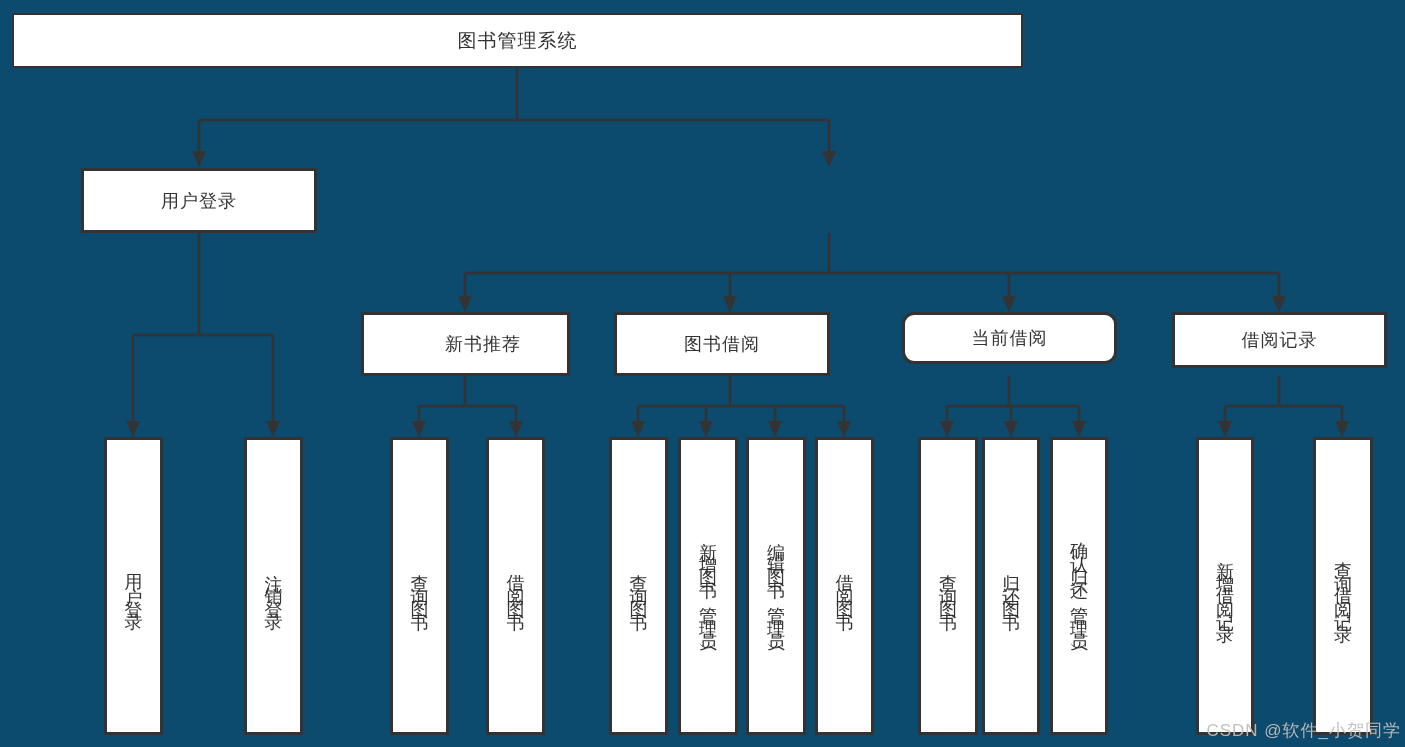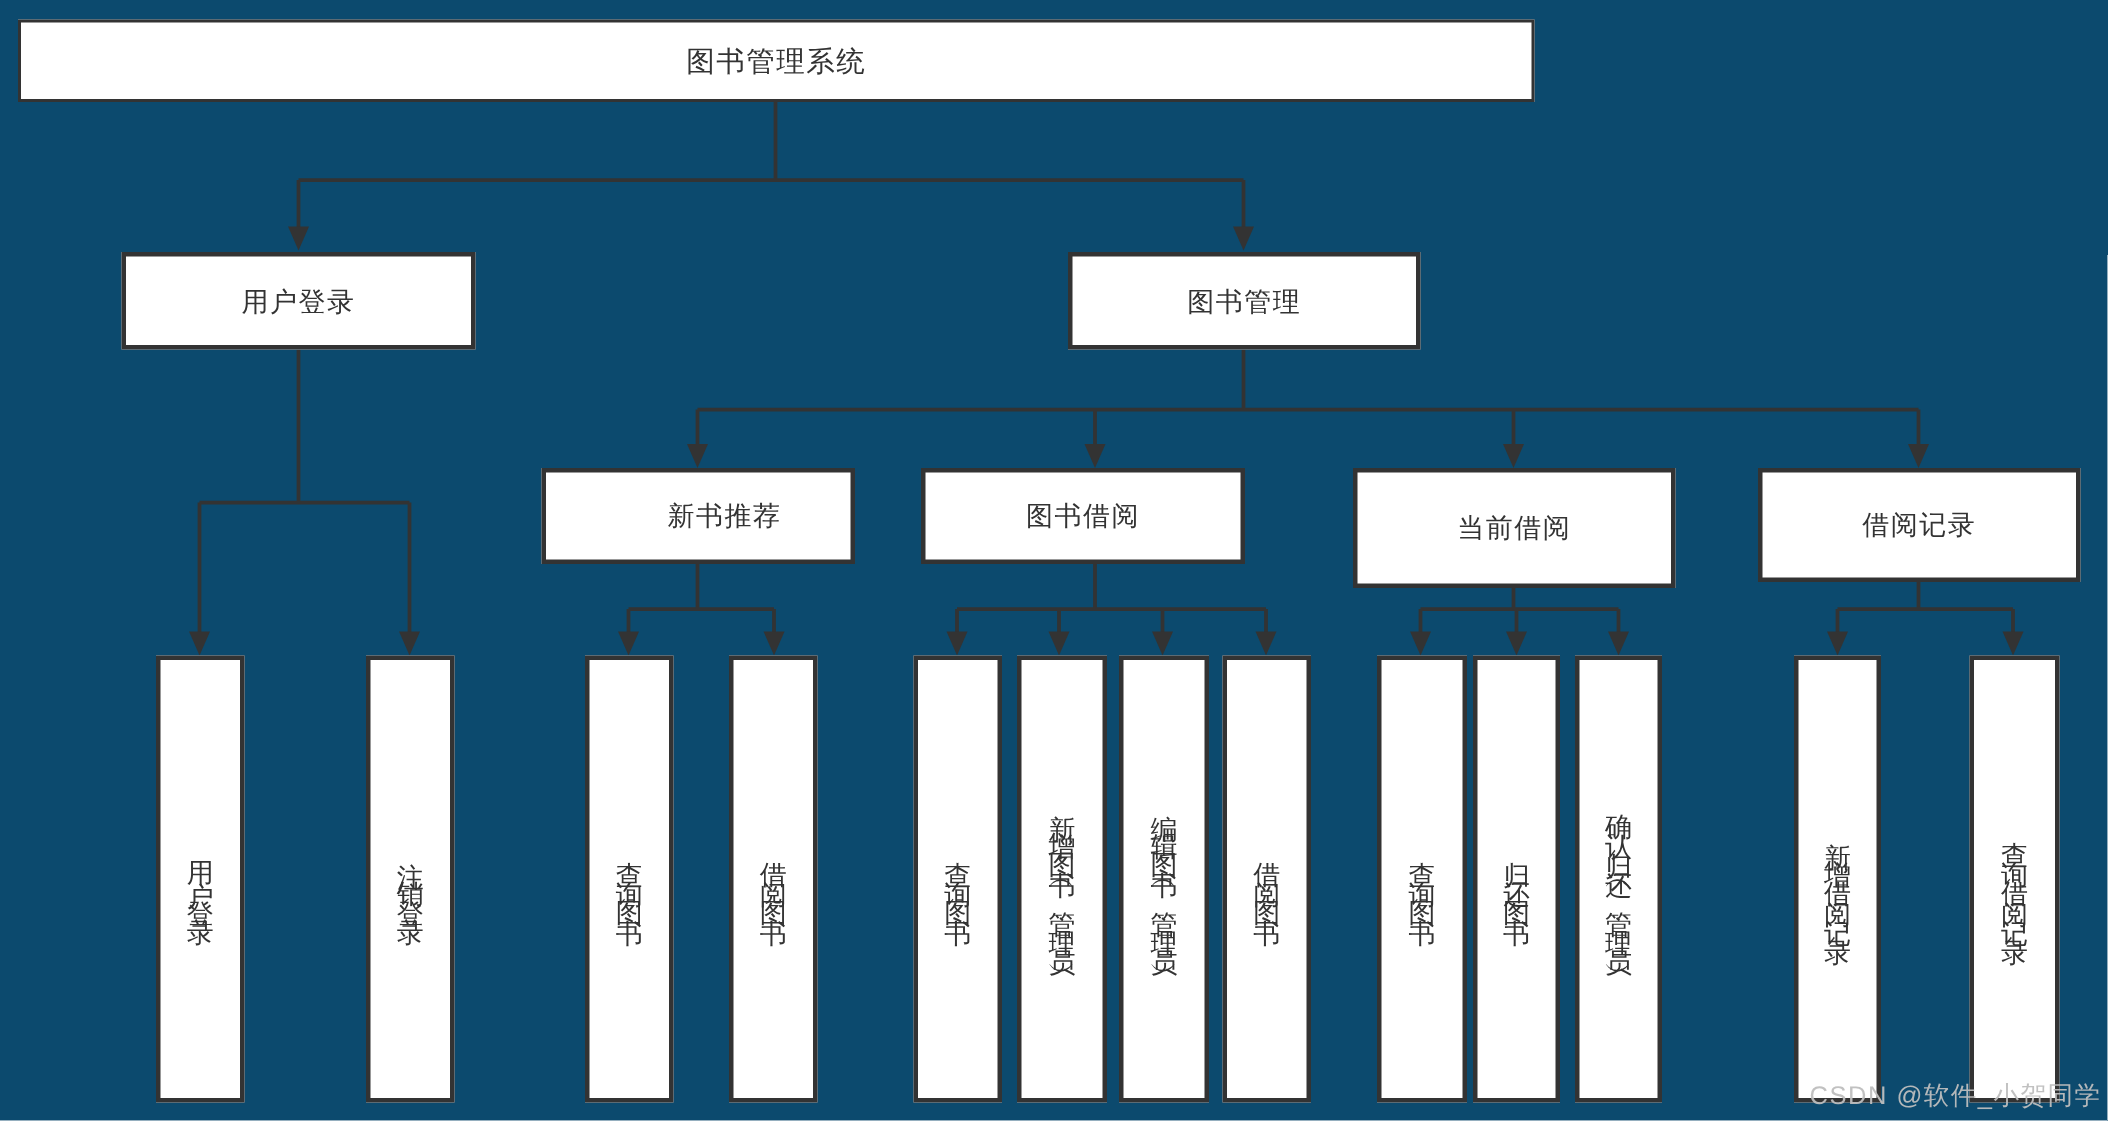--- a/index.html
+++ b/index.html
@@ -56,34 +56,31 @@
     </g>
   </svg>
 
   <div class="box root" style="left:12px;top:13px;width:1011px;height:55px;">
     <span class="hlabel">图书管理系统</span>
   </div>
 
   <div class="box" style="left:81px;top:168px;width:236px;height:65px;">
     <span class="hlabel">用户登录</span>
   </div>
-  <div class="box" style="left:712px;top:168px;width:235px;height:65px;">
-    <span class="hlabel">图书管理</span>
-  </div>
 
   <div class="box" style="left:361px;top:312px;width:209px;height:64px;padding-left:35px;">
     <span class="hlabel">新书推荐</span>
   </div>
   <div class="box" style="left:614px;top:312px;width:216px;height:64px;">
     <span class="hlabel">图书借阅</span>
   </div>
-  <div class="box" style="left:902px;top:312px;width:215px;height:80px;">
+  <div class="box" style="left:902px;top:312px;width:215px;height:52px;border-radius:12px;">
     <span class="hlabel">当前借阅</span>
   </div>
-  <div class="box" style="left:1172px;top:312px;width:215px;height:76px;">
+  <div class="box" style="left:1172px;top:312px;width:215px;height:56px;">
     <span class="hlabel">借阅记录</span>
   </div>
 
   <div class="box" style="left:104px;top:437px;width:59px;height:298px;">
     <span class="vlabel">用户登录</span>
   </div>
   <div class="box" style="left:244px;top:437px;width:59px;height:298px;">
     <span class="vlabel">注销登录</span>
   </div>
 

